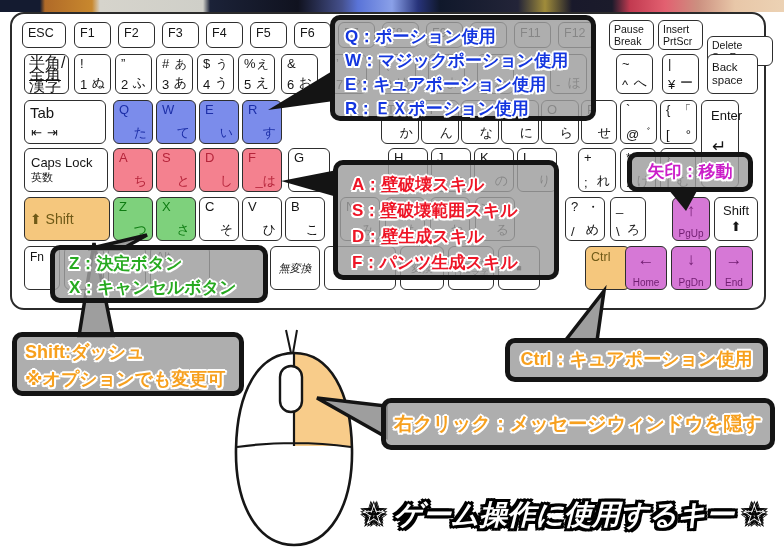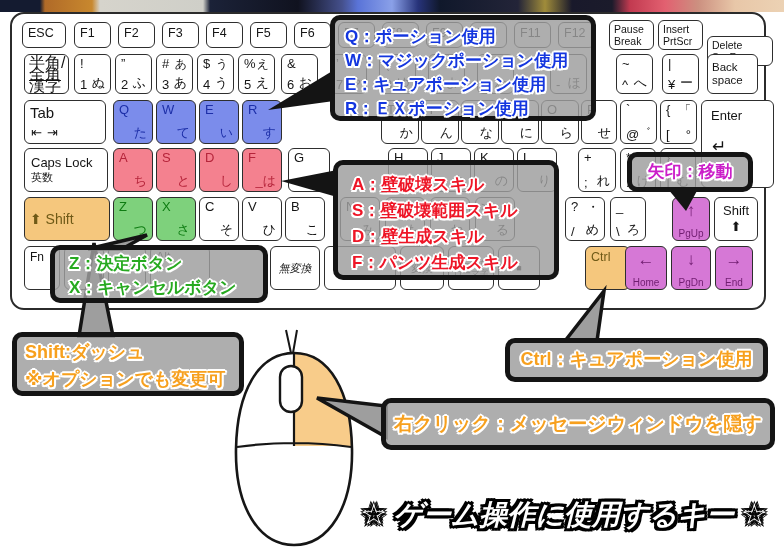--- a/index.html
+++ b/index.html
@@ -281,21 +281,21 @@
       <span class="k-tl">`</span>
       <span class="k-bl">@</span>
       <span class="k-br">゛</span>
     </div>
     <div class="key" data-name="key-lbracket" style="left: 660px; top: 100px; width: 37px; height: 44px;">
       <span class="k-tl">{</span>
       <span class="k-tr">「</span>
       <span class="k-bl">[</span>
       <span class="k-br">°</span>
     </div>
-    <div class="key" data-name="key-enter" style="left: 701px; top: 100px; width: 73px; height: 88px;">
+    <div class="key" data-name="key-enter" style="left: 701px; top: 100px; width: 38px; height: 88px;">
       <span class="k-main">Enter</span>
       <span class="k-sub">↵</span>
     </div>
     <div class="key" data-name="key-caps" style="left: 24px; top: 148px; width: 84px; height: 44px;">
       <div class="k-lines">
         <div>Caps Lock</div>
         <div>英数</div>
       </div>
     </div>
     <div class="key key-pink" data-name="key-a" style="left: 113px; top: 148px; width: 40px; height: 44px;">

